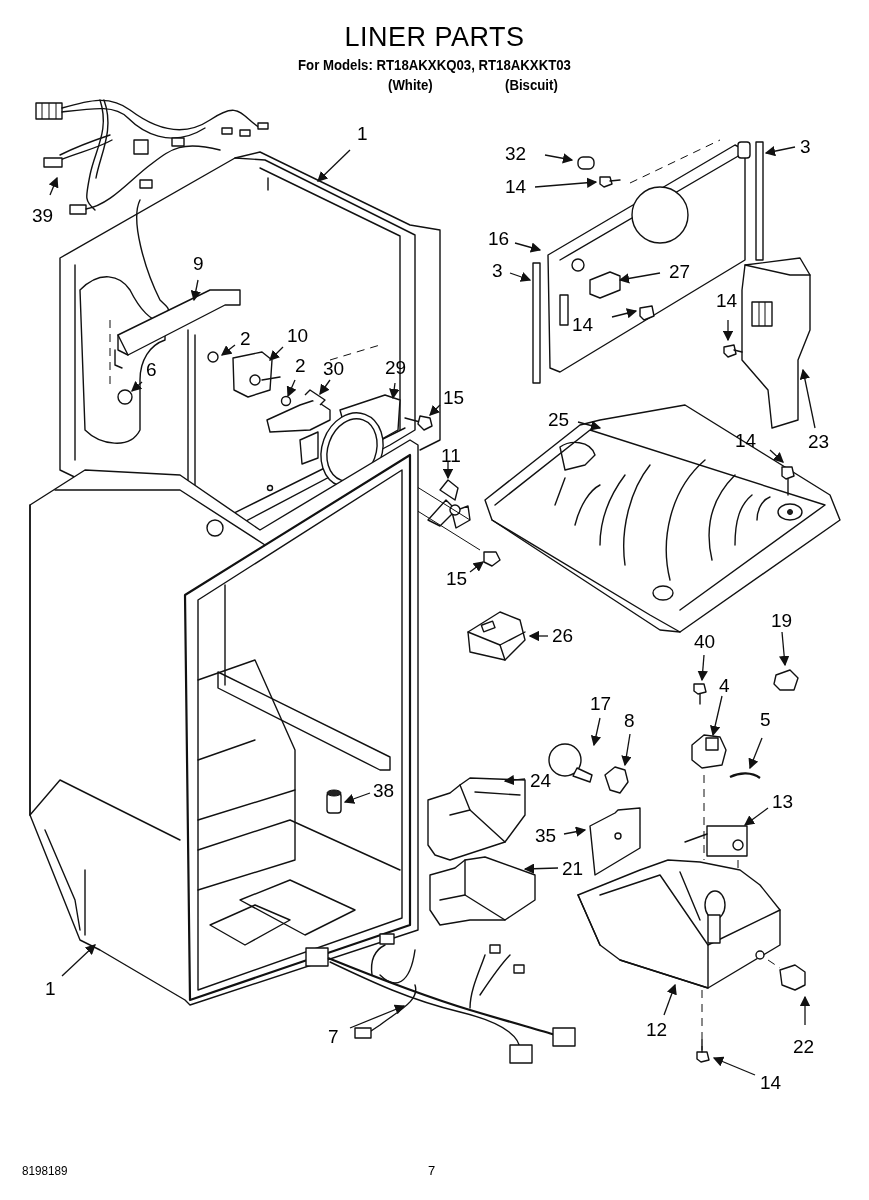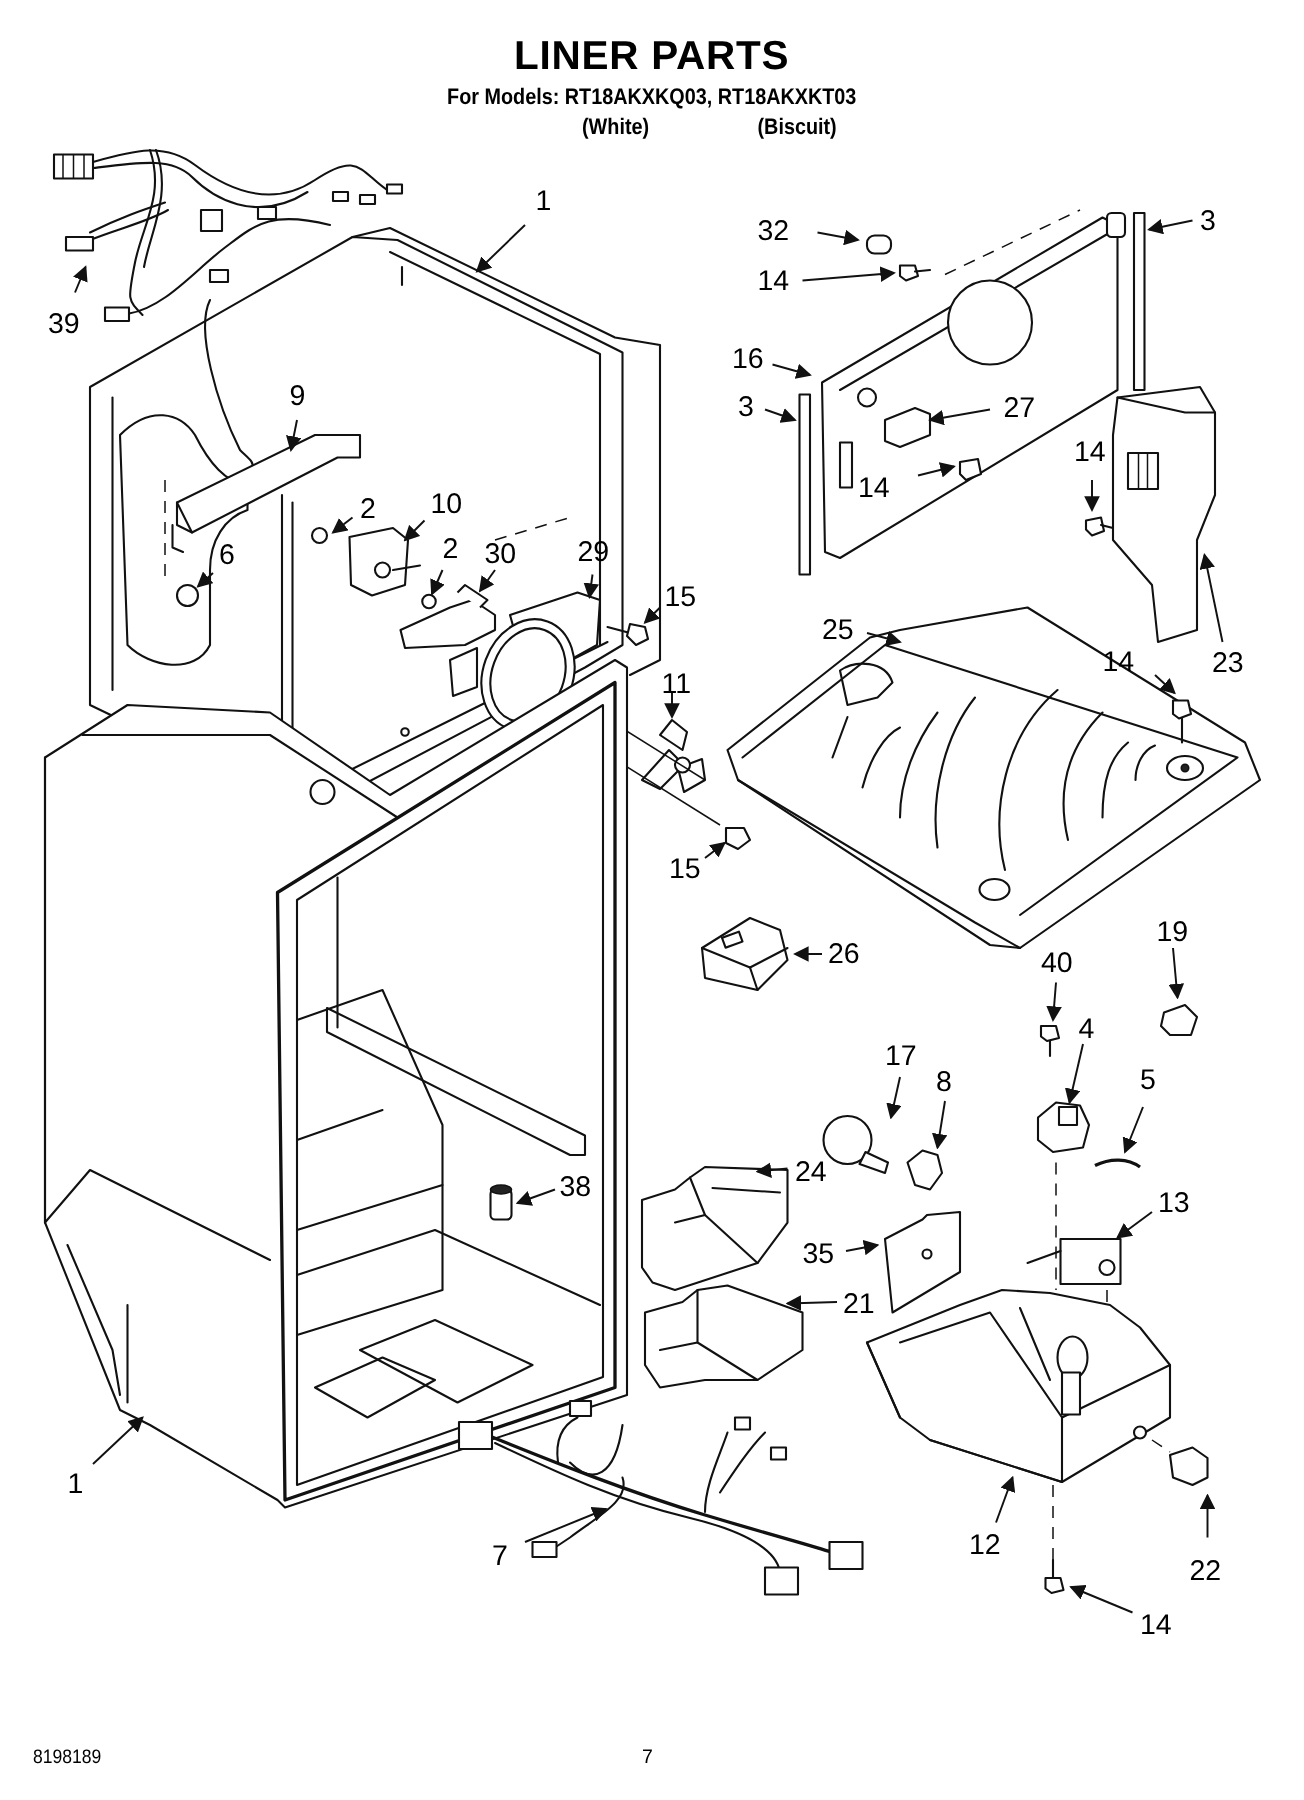--- a/index.html
+++ b/index.html
@@ -1,17 +1,17 @@
 <!DOCTYPE html>
 <html><head>
 <meta charset="utf-8">
 <style>
   html, body { margin: 0; padding: 0; background: #ffffff; }
   body { width: 869px; height: 1200px; position: relative; overflow: hidden; font-family: "Liberation Sans", sans-serif; color: #000; }
-  .title { position: absolute; left: 0; width: 869px; top: 22px; text-align: center; font-weight: bold; font-size: 27px; letter-spacing: 0.5px; }
+  .title { position: absolute; left: 0; width: 869px; top: 22px; text-align: center; font-weight: normal; font-size: 27px; letter-spacing: 0.5px; }
   .subtitle { position: absolute; left: 0; width: 869px; top: 56px; text-align: center; font-weight: bold; font-size: 15px; transform: scaleX(0.88); }
   .color-white { position: absolute; left: 388px; top: 76px; font-weight: bold; font-size: 15px; transform: scaleX(0.88); transform-origin: left; }
   .color-biscuit { position: absolute; left: 505px; top: 76px; font-weight: bold; font-size: 15px; transform: scaleX(0.88); transform-origin: left; }
   .footer-doc { position: absolute; left: 22px; top: 1163px; font-size: 13px; transform: scaleX(0.9); transform-origin: left; }
   .footer-page { position: absolute; left: 428px; top: 1163px; font-size: 13px; }
   svg.diagram { position: absolute; left: 0; top: 0; }
   .ln { fill: none; stroke: #111; stroke-width: 1.4; stroke-linejoin: round; stroke-linecap: round; }
   .ln2 { fill: none; stroke: #111; stroke-width: 2.2; stroke-linejoin: round; }
   .thin { fill: none; stroke: #111; stroke-width: 1; }
   .dash { fill: none; stroke: #111; stroke-width: 1; stroke-dasharray: 8 6; }

